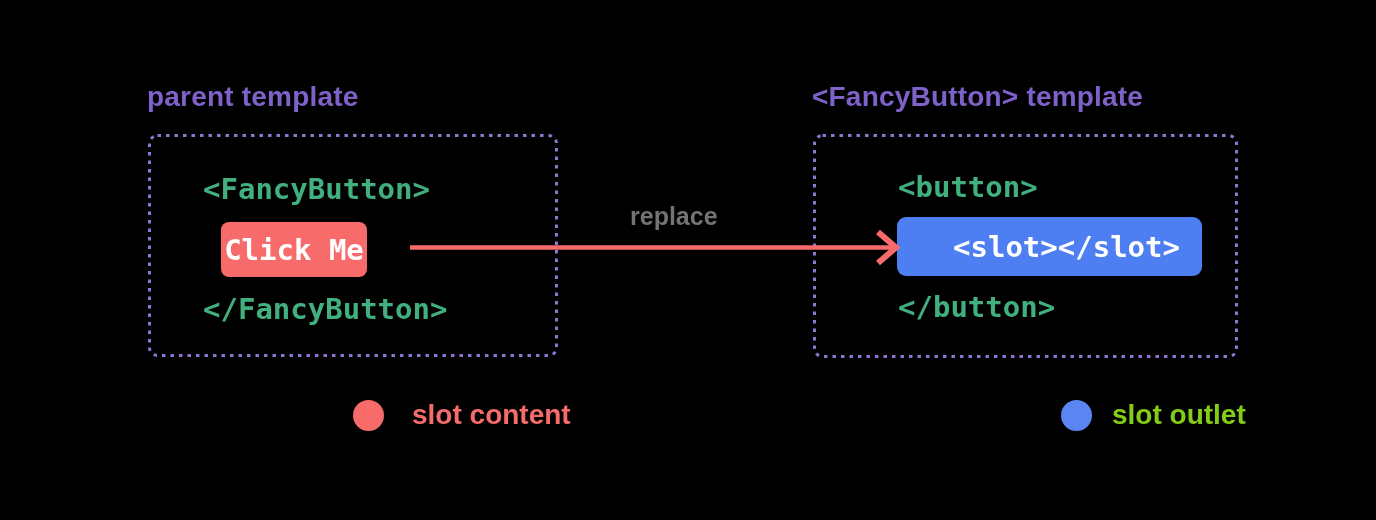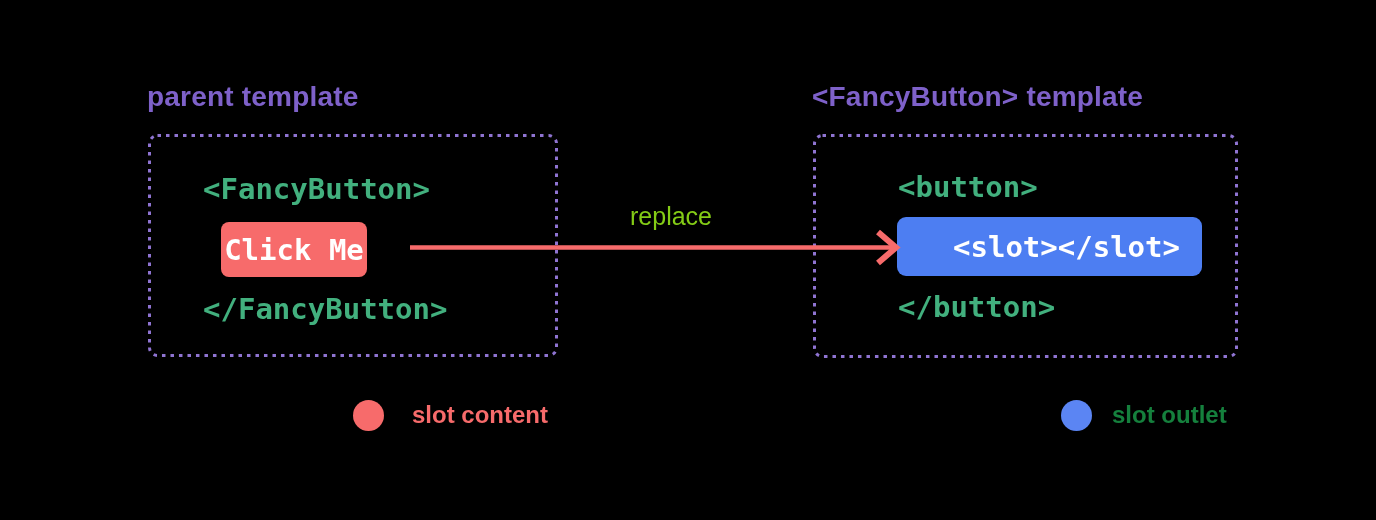--- a/index.html
+++ b/index.html
@@ -27,30 +27,30 @@
   }
   .chip{
     display:flex;align-items:center;justify-content:center;
     font-family:"DejaVu Sans Mono", monospace;
     font-weight:bold;font-size:29px;color:#ffffff;
     border-radius:9px;white-space:pre;
   }
   .chip-coral{background:#f76b6b;}
   .chip-blue{background:#4d7ef2;}
   .arrow-label{
-    font-size:25px;font-weight:normal;color:#84cc16;line-height:30px;
+    font-size:25px;font-weight:bold;color:#737373;line-height:30px;
   }
   .legend-item{
     display:flex;align-items:center;height:32px;
   }
   .legend-dot{
     border-radius:50%;flex:0 0 auto;
   }
   .legend-text{
-    font-size:24px;font-weight:bold;line-height:32px;
+    font-size:28px;font-weight:bold;line-height:32px;
   }
 </style>
 </head>
 <body>
 
 <div id="canvas">
 
   <div class="abs panel-title" style="left:147px;top:82px;">parent template</div>
 
   <div class="abs" style="left:148px;top:134px;width:410px;height:223px;">
@@ -86,16 +86,16 @@
 
   <div class="abs code" style="left:898px;top:290px;">&lt;/button&gt;</div>
 
   <div class="abs legend-item" style="left:353px;top:399px;">
     <span class="legend-dot" style="width:31px;height:31px;background:#f76b6b;margin-right:28px;"></span>
     <span class="legend-text" style="color:#f76b6b;">slot content</span>
   </div>
 
   <div class="abs legend-item" style="left:1061px;top:399px;">
     <span class="legend-dot" style="width:31px;height:31px;background:#5b85f3;margin-right:20px;"></span>
-    <span class="legend-text" style="color:#15803d;">slot outlet</span>
+    <span class="legend-text" style="color:#84cc16;">slot outlet</span>
   </div>
 
 </div>
 
 </body></html>

